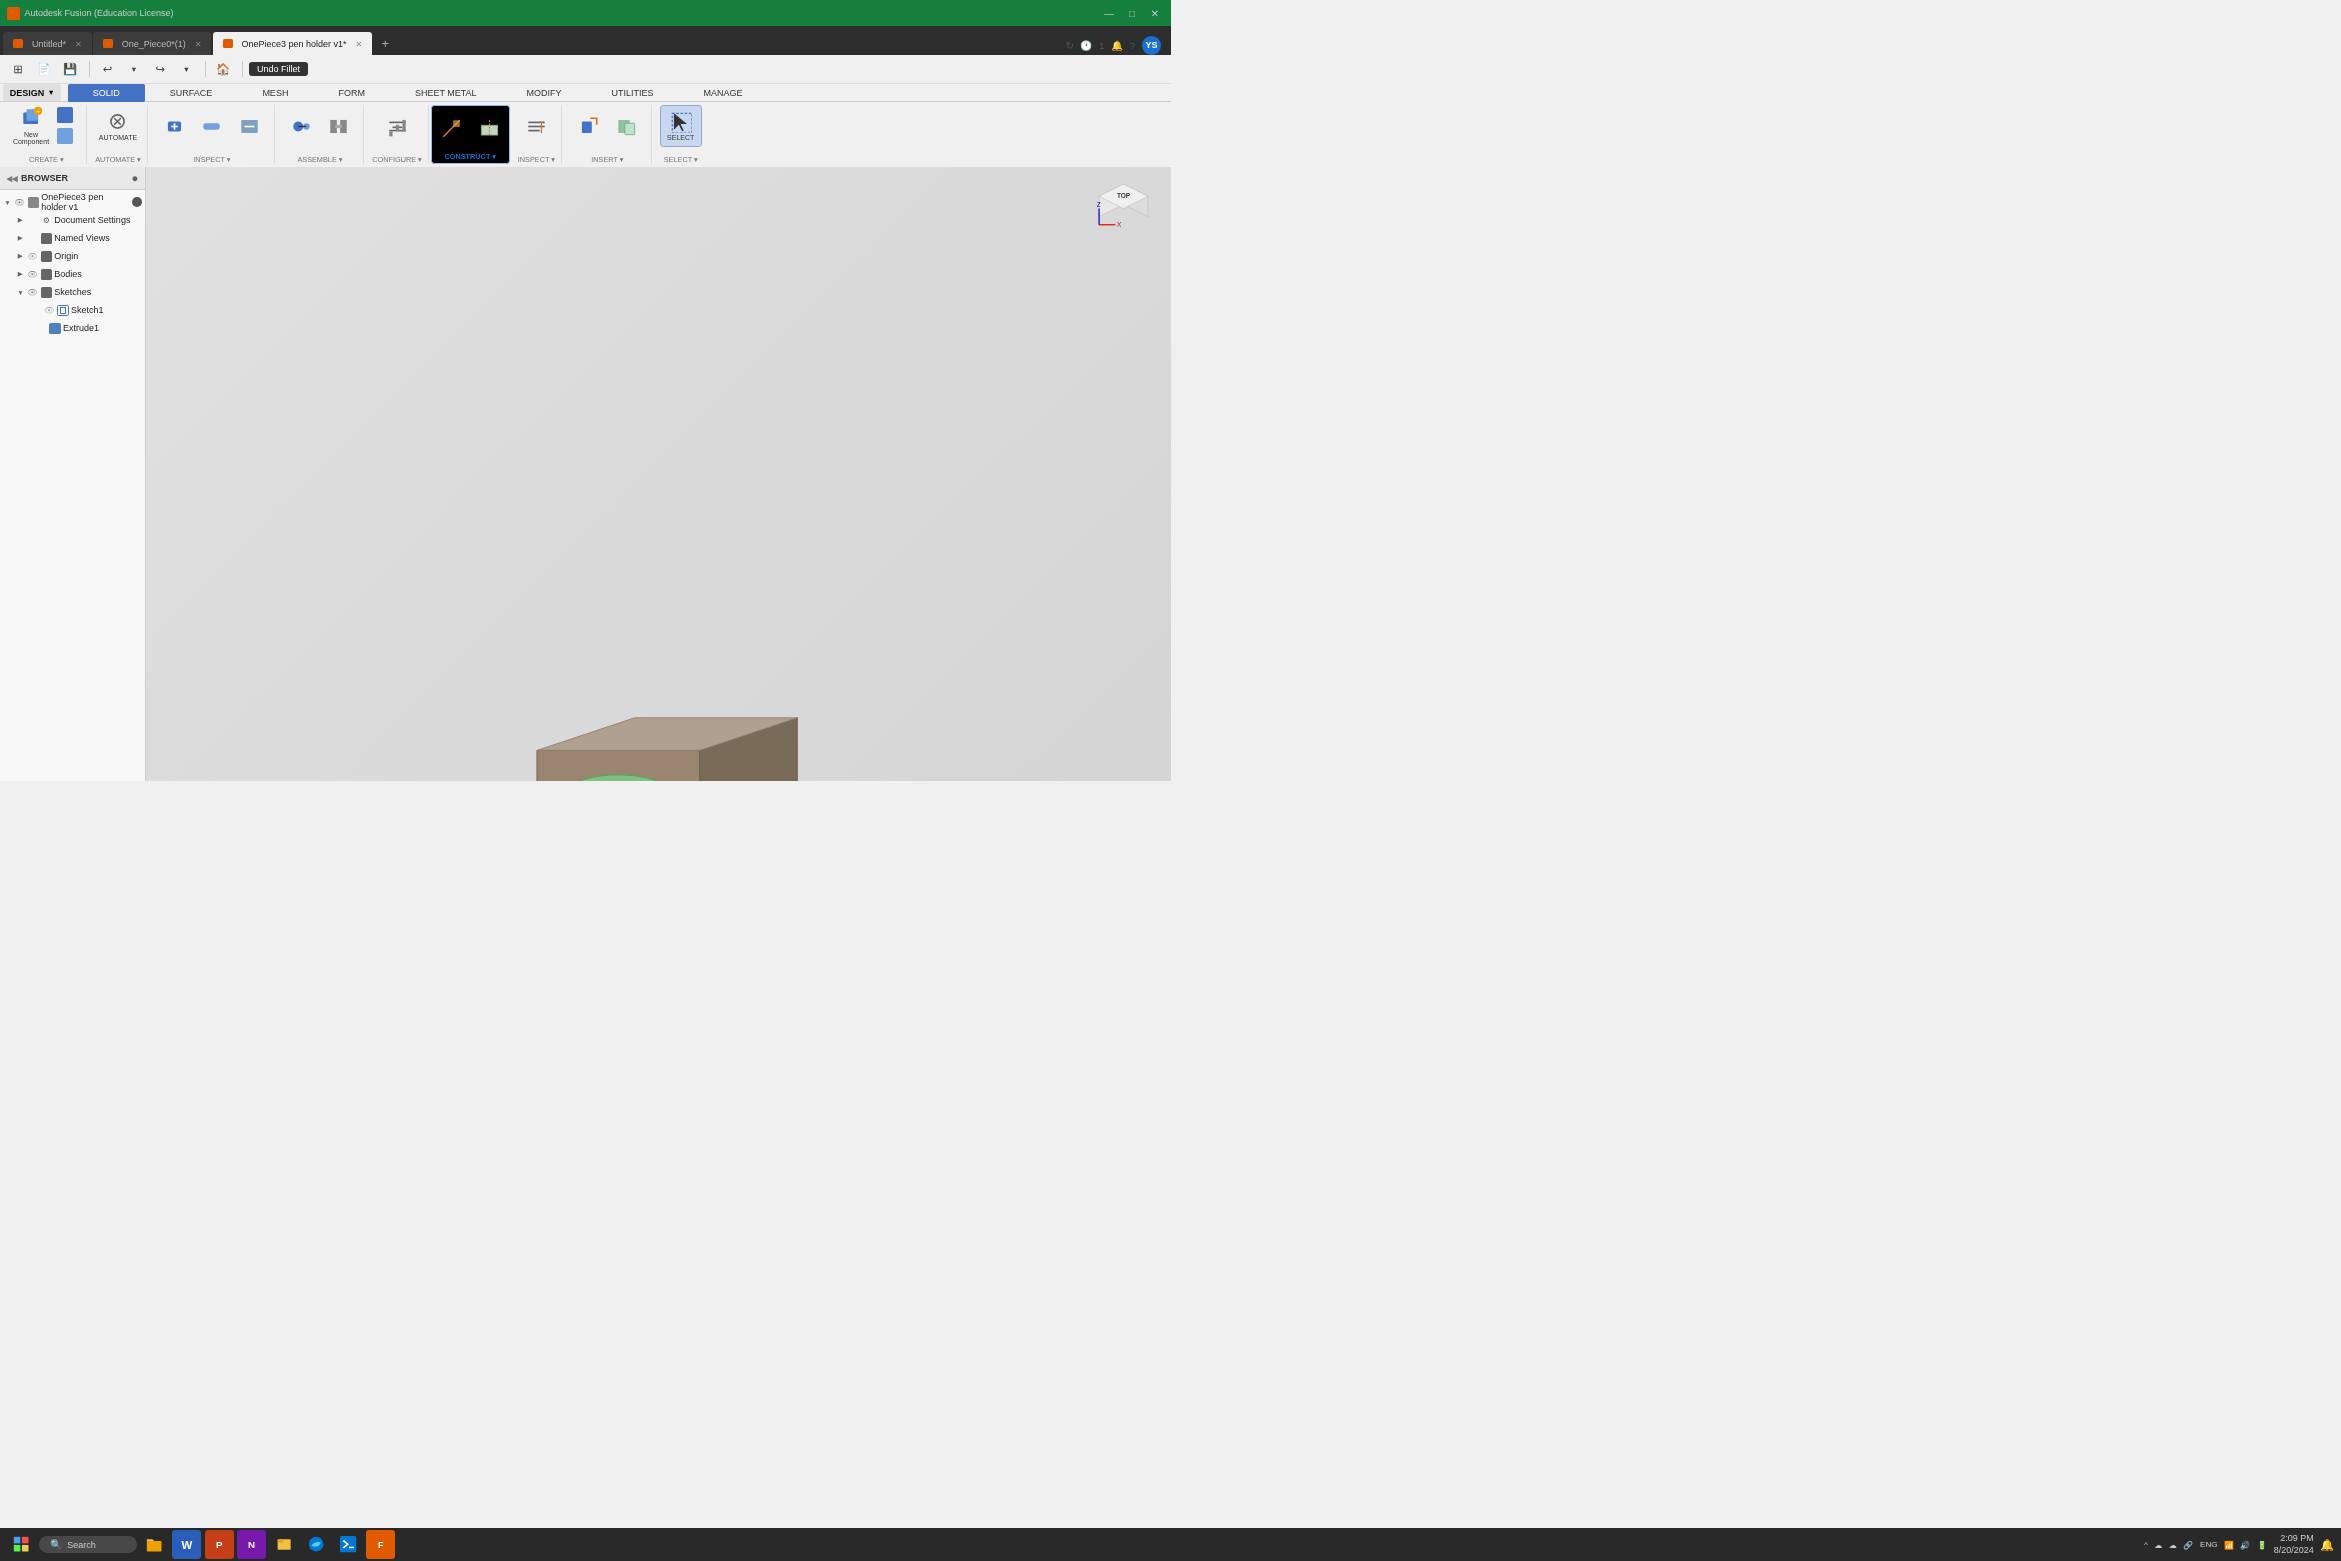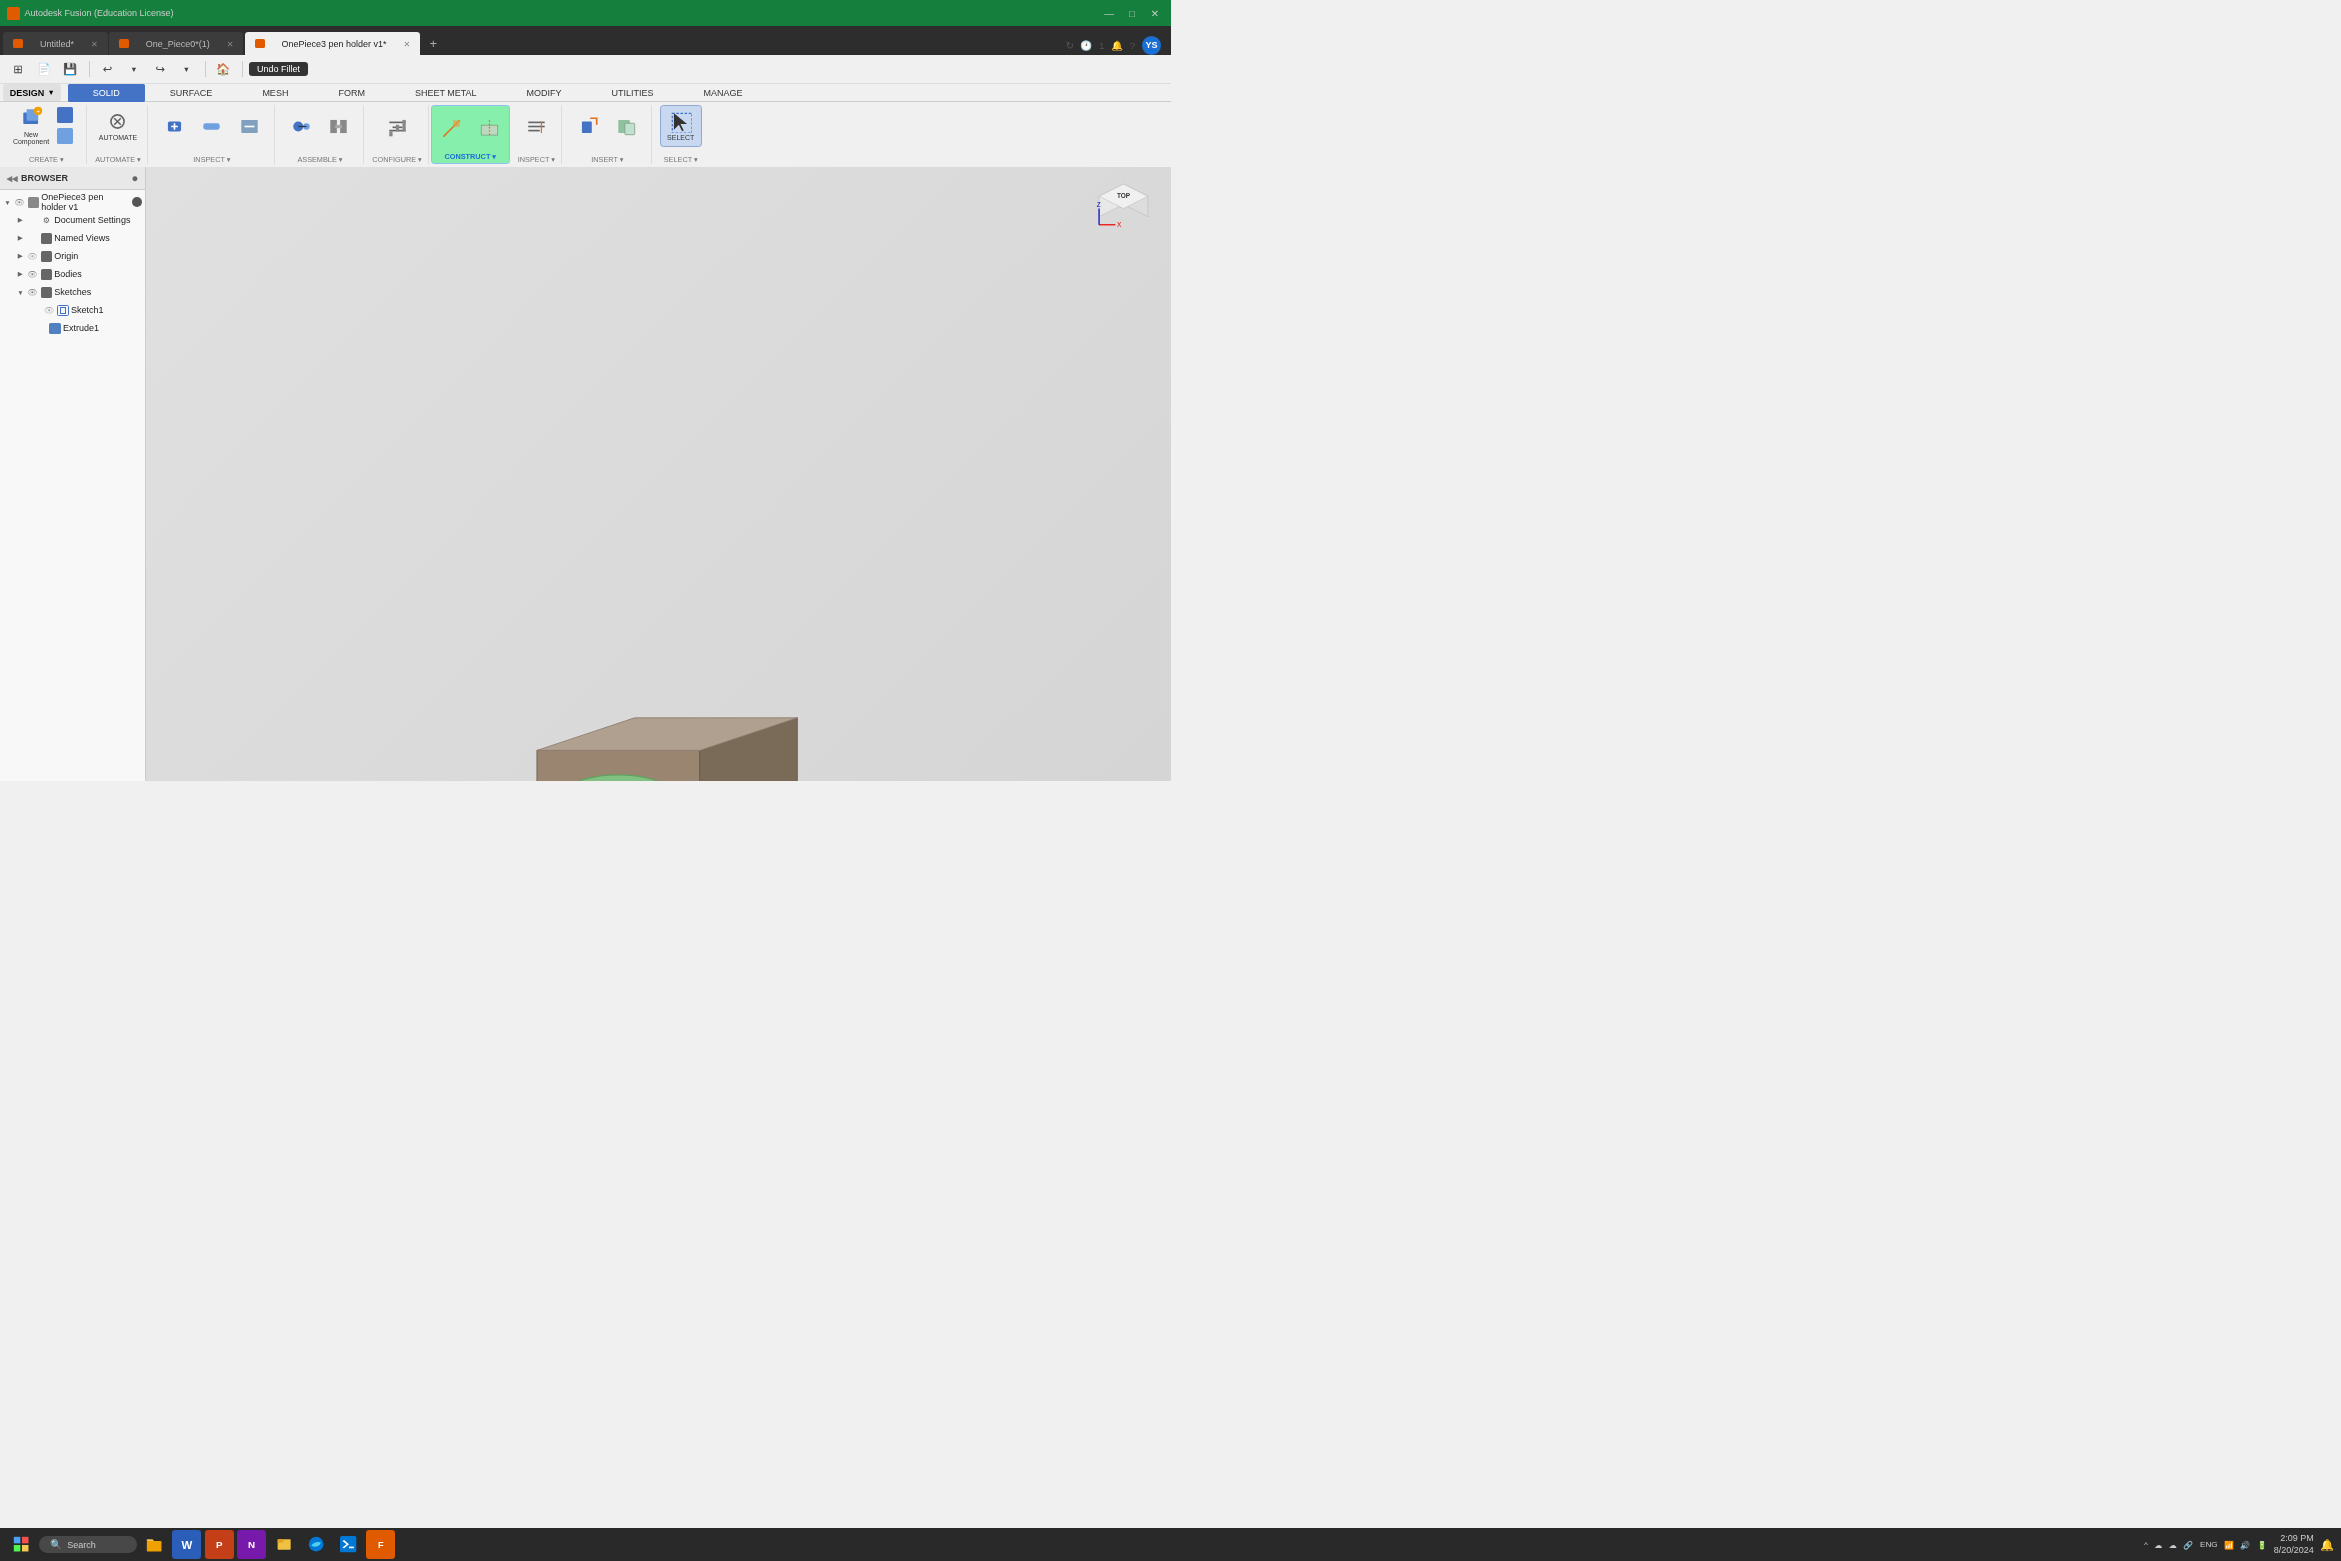--- a/index.html
+++ b/index.html
@@ -52,21 +52,21 @@
       display: flex;
       align-items: center;
       padding: 0 9.8px;
       height: 23px;
       background: #3c3c3c;
       color: #bbb;
       font-size: 9px;
       cursor: pointer;
       border-radius: 3.3px 3.3px 0 0;
       margin-right: 1.6px;
-      gap: 17px;
+      gap: 9px;
       white-space: nowrap;
     }
     .tab.active {
       background: #f0f0f0;
       color: #222;
     }
     .tab .tab-icon {
       width: 9.8px; height: 9.8px;
       background: #e05a00;
       border-radius: 1.6px;
@@ -353,21 +353,21 @@
     
     .model-container {
       position: absolute;
       top: 50%;
       left: 50%;
       transform: translate(-50%, -50%);
     }
 
     
     .ribbon-construct-highlight {
-      background: #86efac;
+      background: #000000;
       border: 0.8px solid #90c0f0;
       border-radius: 3.3px;
       padding: 1.6px;
     }
   </style>
 </head>
 <body>
 
 <div id="title-bar">
   <div class="app-icon"></div>

